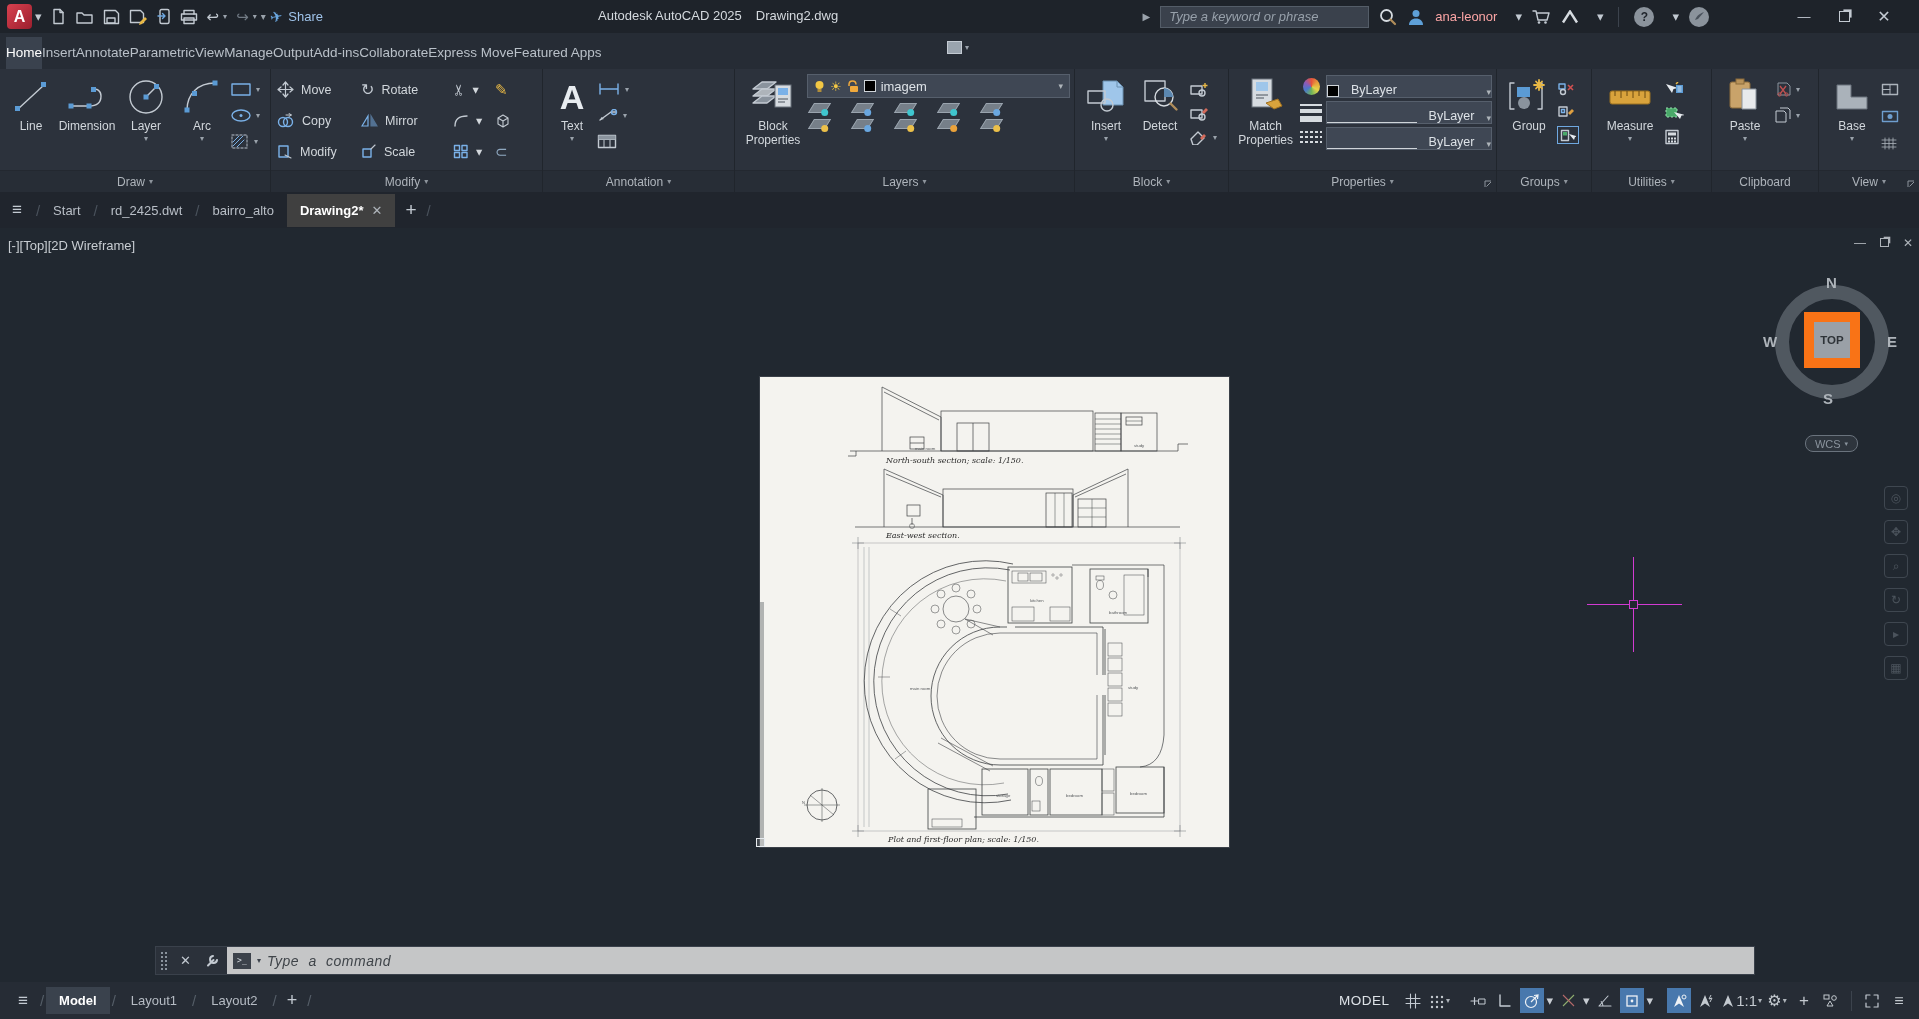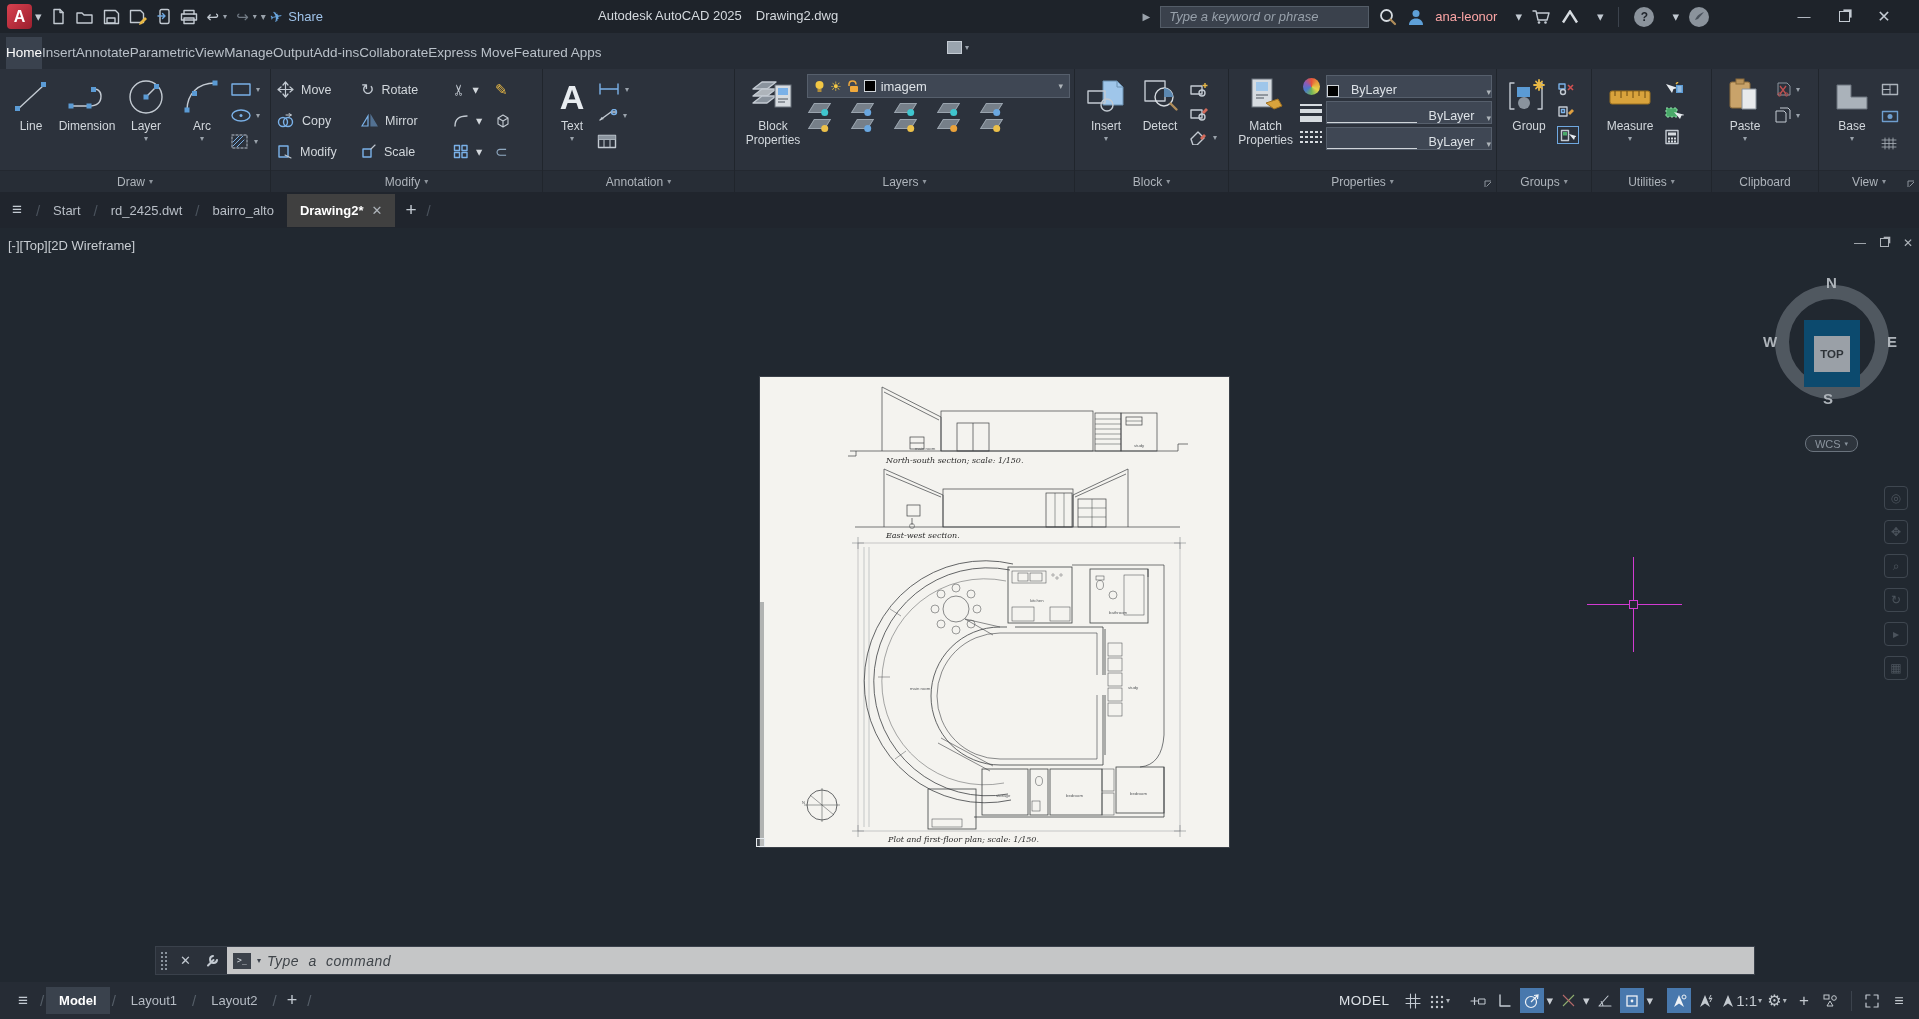--- a/index.html
+++ b/index.html
@@ -71,21 +71,21 @@
   .ftab.active{background:#404040;color:#fff;font-weight:bold}
   .fsep{color:#4a525c;font-size:15px}
   .plusbtn{font-size:19px;color:#c3cad2;padding:0 10px}
 
   
   .canvas{position:relative;height:754px;background:#212830;overflow:hidden}
   .vplabel{left:8px;top:10px;font-size:13px;color:#c8cdd2}
   .vpbtns{right:6px;top:8px;display:flex;gap:14px;color:#aeb4ba;font-size:12px}
   .paper{left:760px;top:149px;width:469px;height:470px;background:#f4f3ef;box-shadow:0 0 0 1px #3a4048}
   .cube-ring{left:1775px;top:57px;width:114px;height:114px;border-radius:50%;border:14px solid rgba(120,128,136,.55)}
-  .cube-face{left:1804px;top:92px;width:56px;height:67px;background:#0c4a6e;display:flex;align-items:center;justify-content:center}
+  .cube-face{left:1804px;top:84px;width:56px;height:56px;background:#f97316;display:flex;align-items:center;justify-content:center}
   .cube-face i{width:36px;height:36px;background:#9aa0a7;display:flex;align-items:center;justify-content:center;
     font-style:normal;font-size:11.5px;font-weight:bold;color:#2e3338}
   .cubeL{position:absolute;font-weight:bold;font-size:15px;color:#aeb4ba}
   .wcs{left:1805px;top:207px;width:53px;height:17px;border:1px solid #6a737d;border-radius:8px;
     display:flex;align-items:center;justify-content:center;gap:4px;font-size:11px;color:#8a939d;background:rgba(60,66,74,.5)}
   .navbar{right:7px;top:258px;width:28px;display:flex;flex-direction:column;gap:10px;opacity:.35}
   .navbar .nv{width:24px;height:24px;border:1px solid #79828c;border-radius:4px;display:flex;align-items:center;
     justify-content:center;color:#9aa4ae;font-size:12px}
   .crossv{left:1633px;top:329px;width:1px;height:95px;background:#d23bd2}
   .crossh{left:1587px;top:376px;width:95px;height:1px;background:#d23bd2}

